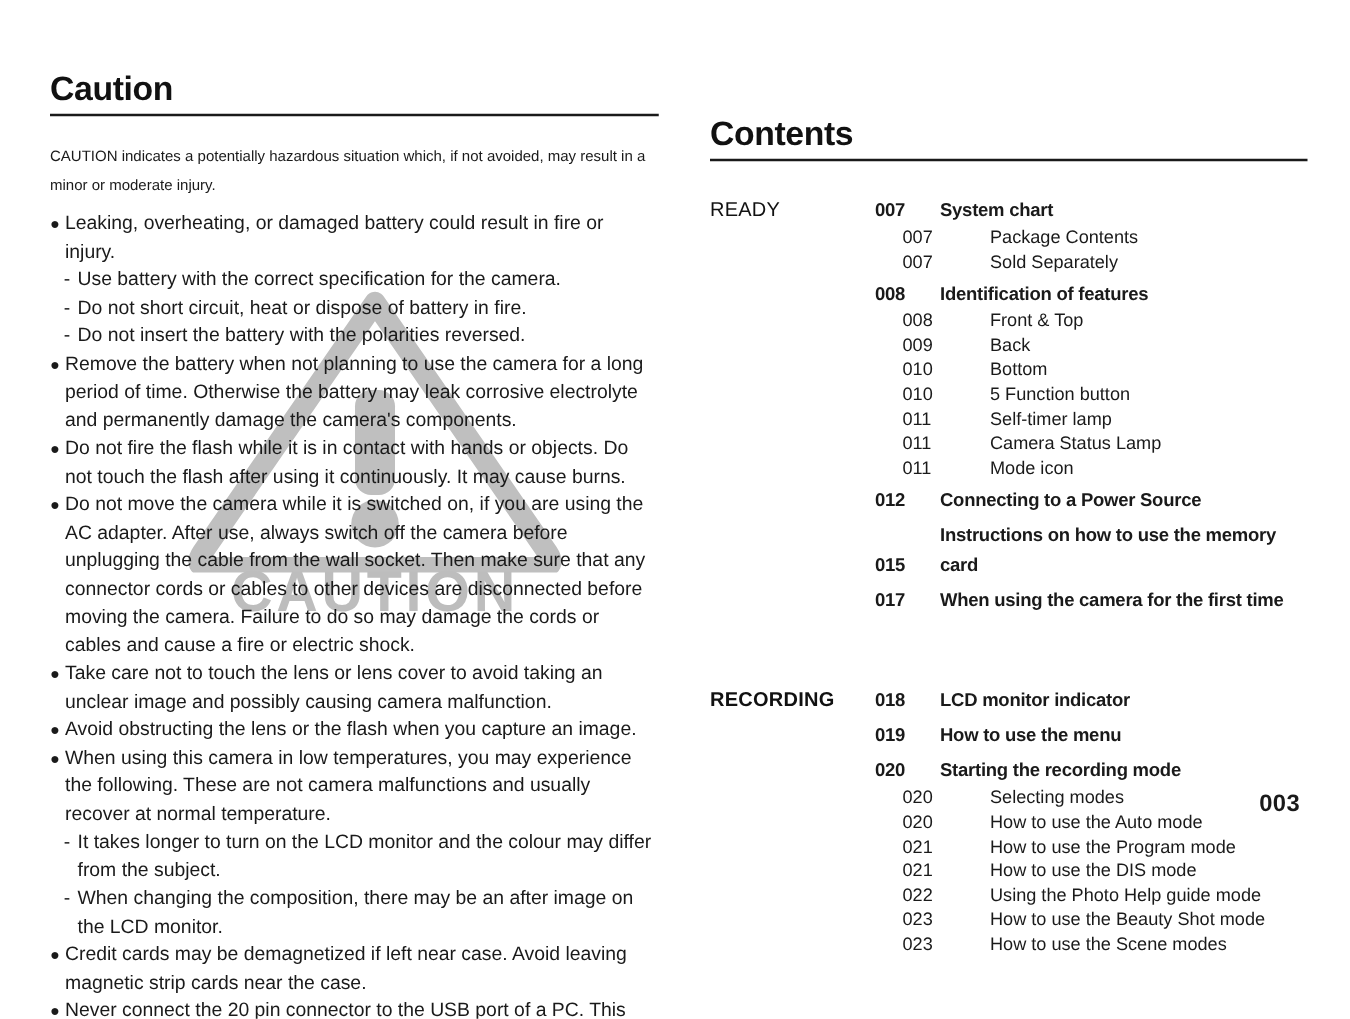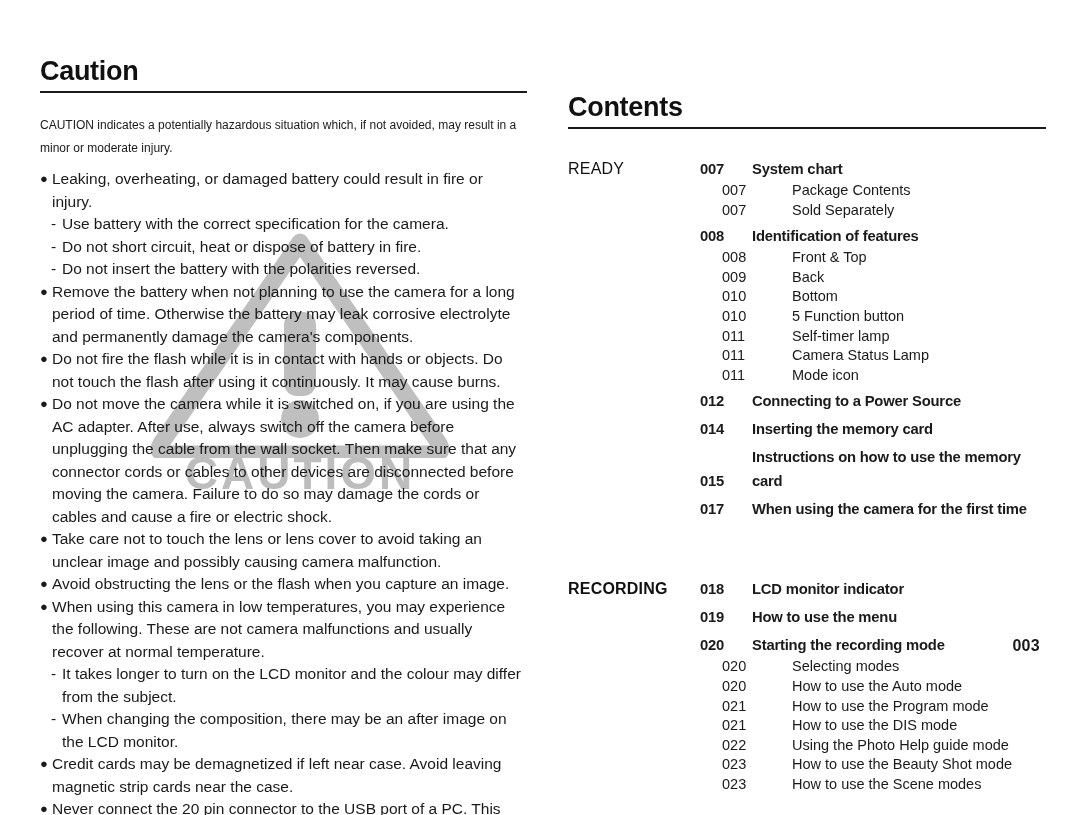--- a/index.html
+++ b/index.html
@@ -158,21 +158,21 @@
   }
   .toc-row.main .num { font-weight: bold; }
   .toc-row.sub .title { padding-left: 18px; }
   .gap-top { margin-top: 4px; }
 
   
   .page-number {
     position: absolute;
     right: 40px;
     bottom: 28px;
-    font-size: 16px;
+    font-size: 19px;
     font-weight: bold;
     color: #1a1a1a;
     letter-spacing: 0.3px;
   }
 </style>
 </head>
 <body>
 
 <div class="page">
 
@@ -263,24 +263,20 @@
             </div>
             <div class="toc-row sub">
               <span class="num">011</span>
               <span class="title">Mode icon</span>
             </div>
             <div class="toc-row main gap-top">
               <span class="num">012</span>
               <span class="title">Connecting to a Power Source</span>
             </div>
             <div class="toc-row main gap-top">
-              <span class="num">014</span>
-              <span class="title">Inserting the memory card</span>
-            </div>
-            <div class="toc-row main gap-top">
               <span class="num">015</span>
               <span class="title">Instructions on how to use the memory card</span>
             </div>
             <div class="toc-row main gap-top">
               <span class="num">017</span>
               <span class="title">When using the camera for the first time</span>
             </div>
           </div>
         </div>
         <div class="toc-section" style="margin-top: 56px;">

